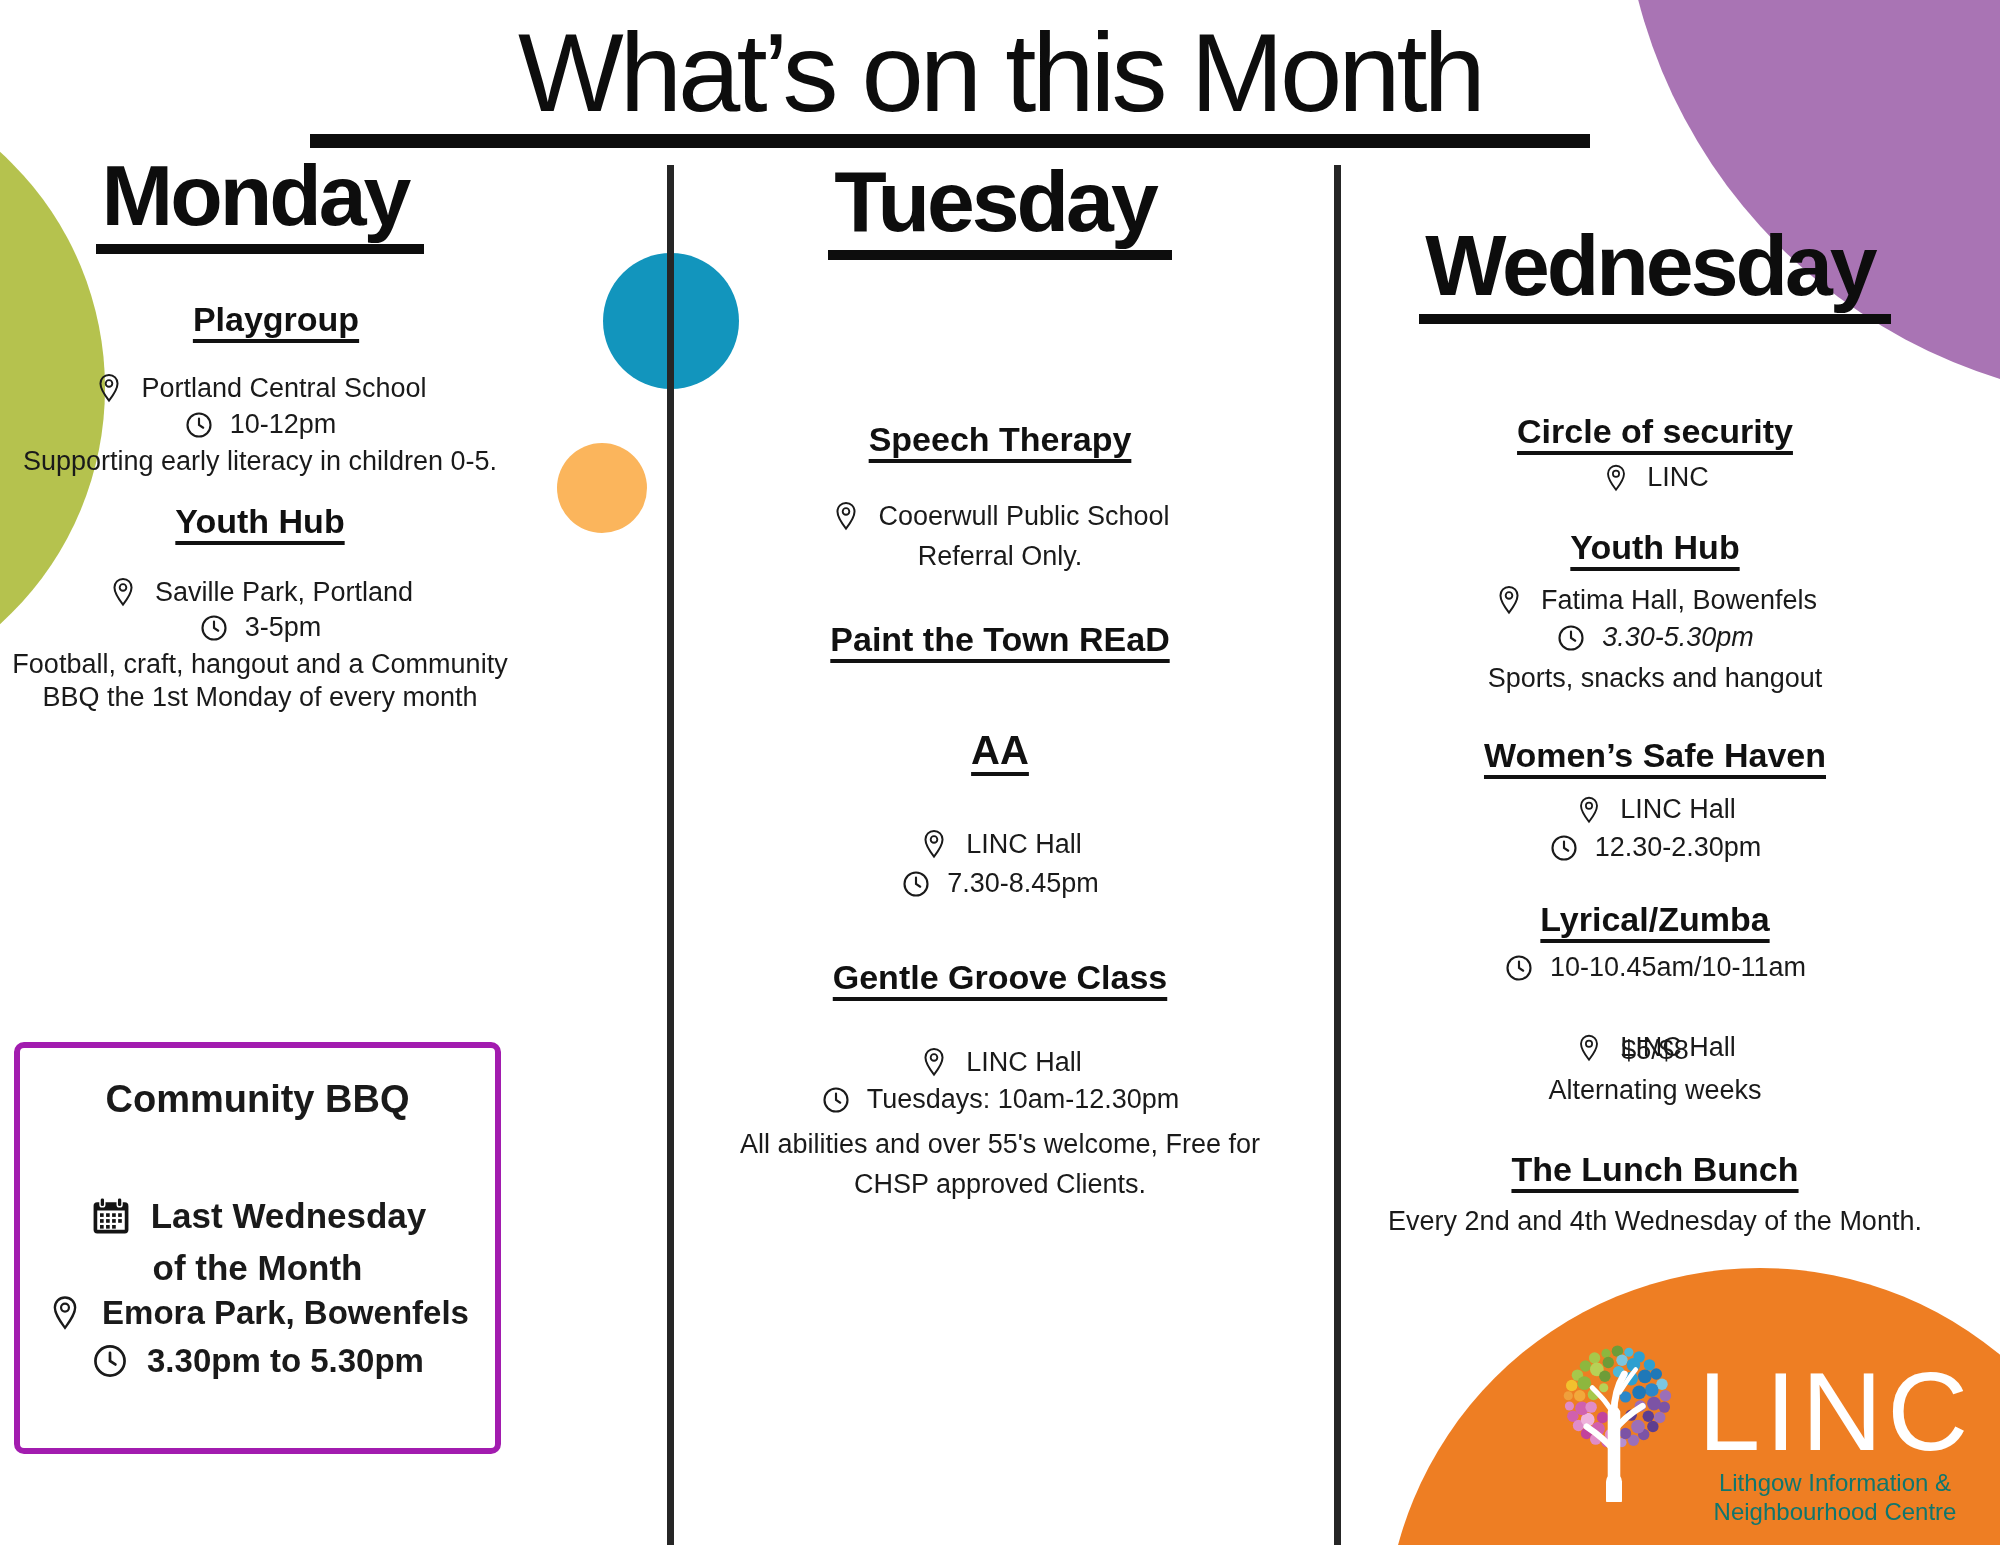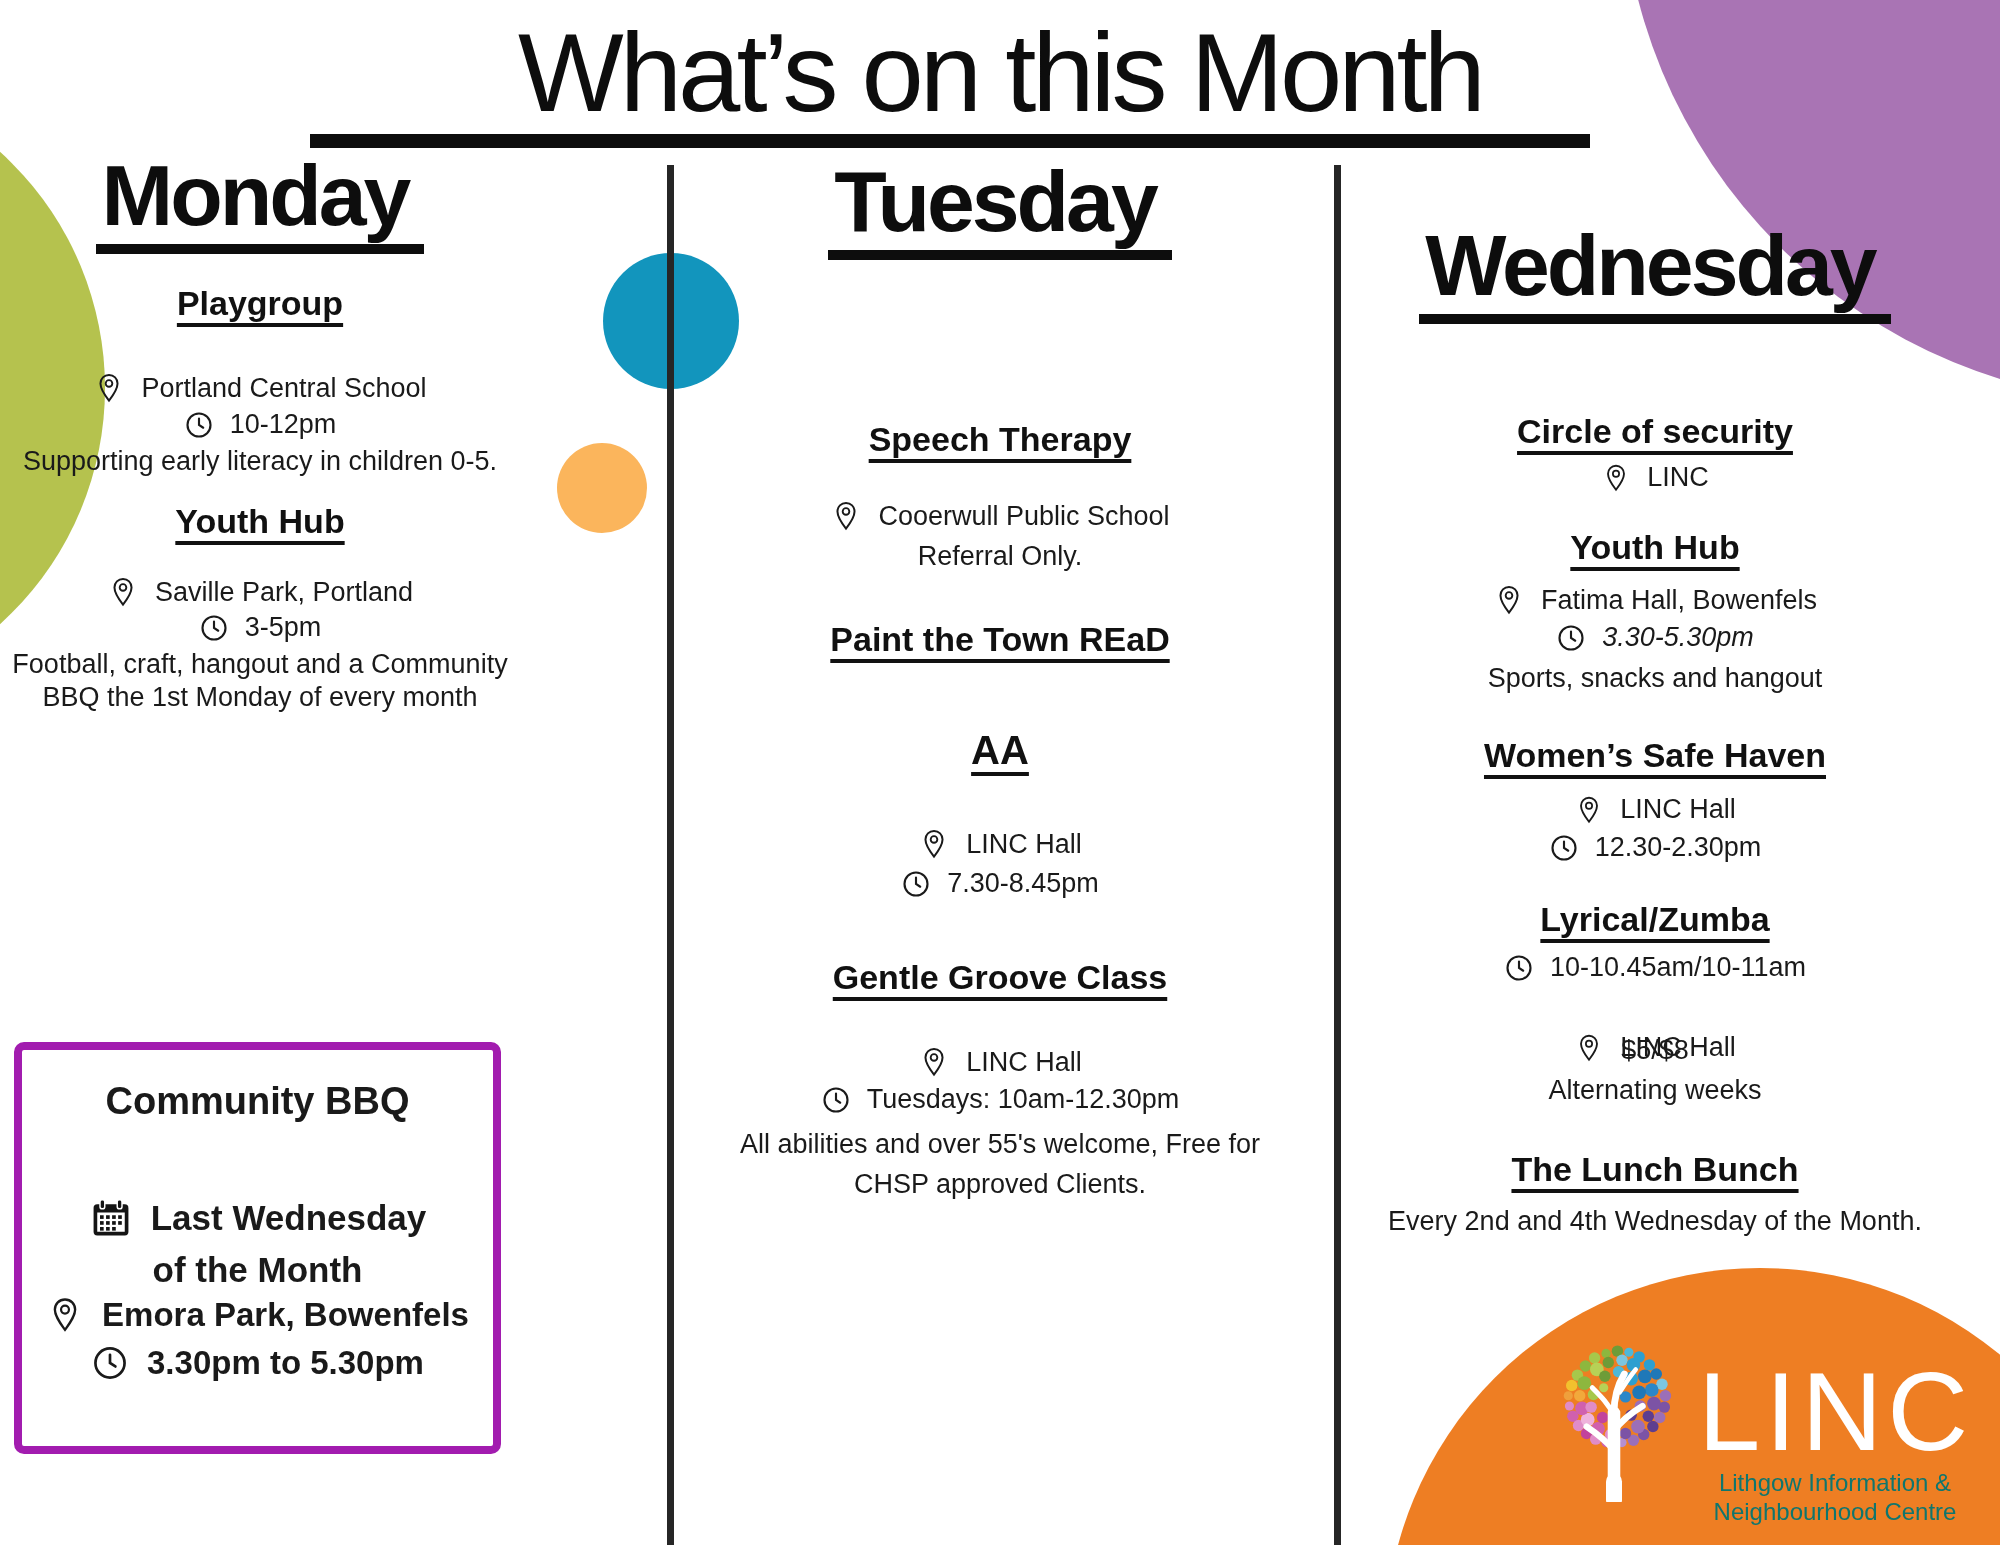--- a/index.html
+++ b/index.html
@@ -53,21 +53,21 @@
   }
   .ev-h.big { font-size:40px; }
   .row { display:flex; justify-content:center; align-items:center; gap:16px; font-size:27px; }
   .note { font-size:27px; line-height:1.25; }
   .ic { width:32px; height:32px; flex:0 0 auto; }
   .ic-sm { width:30px; height:30px; }
 
   
   #bbq-box {
     left:14px; top:1042px; width:487px; height:412px;
-    border:8px solid #a21caf; border-radius:10px; background:#fff;
+    border:6px solid #a21caf; border-radius:10px; background:#fff;
     z-index:3; text-align:center;
   }
   #bbq-box .bx { position:absolute; left:0; width:100%; }
   #bbq-title { top:30px; font-size:38px; font-weight:bold; }
   .bbq-row { display:flex; justify-content:center; align-items:center; gap:18px; font-size:35px; font-weight:bold; }
   #bbq-cal-row { top:146px; }
   #bbq-month  { top:200px; font-size:35px; font-weight:bold; }
   #bbq-loc-row { top:246px; font-size:33px; }
   #bbq-time-row { top:294px; font-size:33px; }
   .ic-box { width:44px; height:44px; flex:0 0 auto; }
@@ -126,21 +126,21 @@
 <div class="abs" id="title-underline"></div>
 
 <div class="v-divider" id="divider-1"></div>
 <div class="v-divider" id="divider-2"></div>
 
 <div class="col" id="col-monday">
   <div class="day-wrap" style="top:152px;">
     <span class="day-heading">Monday</span>
   </div>
 
-  <div style="top:284px;"><span class="ev-h">Playgroup</span></div>
+  <div style="top:300px;margin-left:16px;"><span class="ev-h">Playgroup</span></div>
   <div class="row" style="top:372px;">
     <svg class="ic">
         <use href="#i-pin"></use>
       </svg>
     <span>Portland Central School</span>
   </div>
   <div class="row" style="top:409px;">
     <svg class="ic ic-sm">
         <use href="#i-clock"></use>
       </svg>

